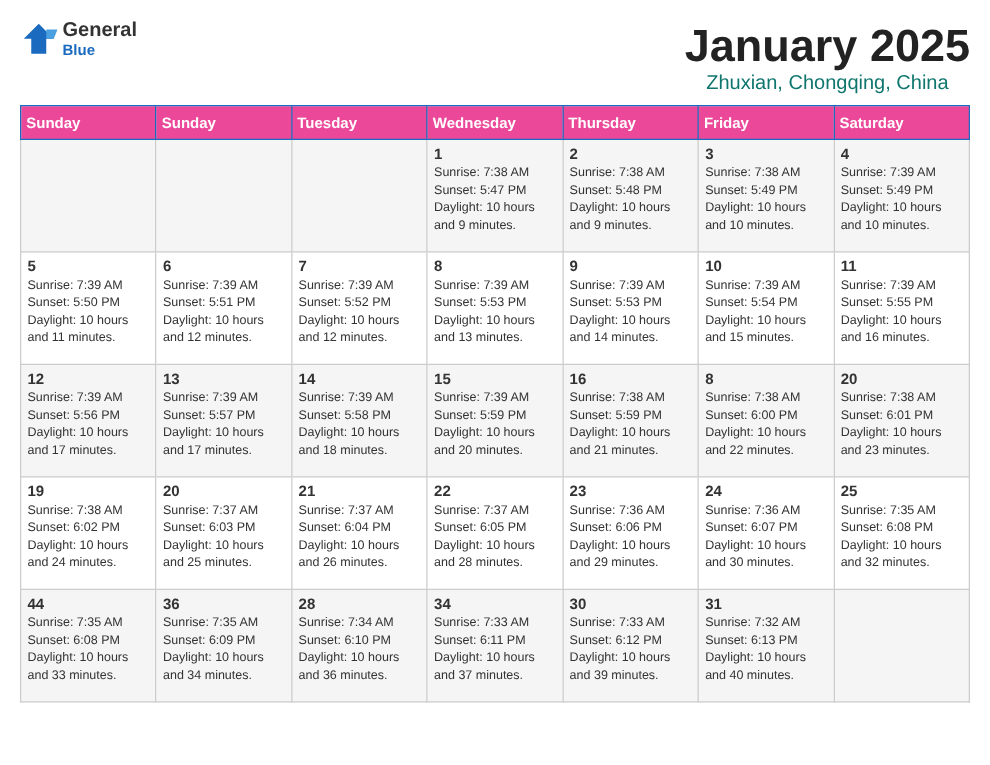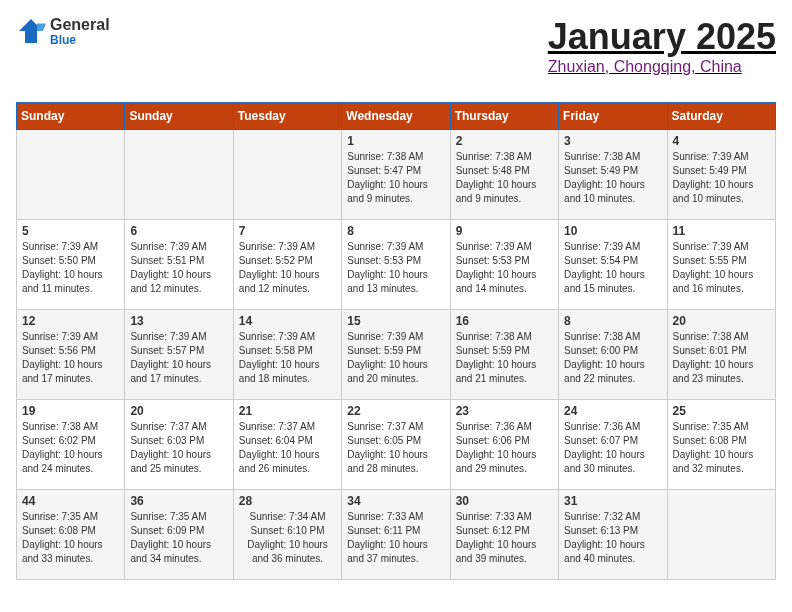--- a/index.html
+++ b/index.html
@@ -7,21 +7,21 @@
       font-family: Arial, sans-serif;
       background: #fff;
       width: 792px;
       min-height: 612px;
       padding: 16px;
     }
     .header {
       display: flex;
       justify-content: space-between;
       align-items: flex-start;
-      margin-bottom: 26px;
+      margin-bottom: 8px;
     }
     .logo {
       display: flex;
       align-items: center;
       gap: 4px;
     }
     .logo-text {
       display: flex;
       flex-direction: column;
       line-height: 1.1;
@@ -34,39 +34,38 @@
     .logo-blue {
       font-size: 12px;
       font-weight: bold;
       color: #1a6bbf;
     }
     .logo-icon {
       width: 30px;
       height: 30px;
     }
     .title-block {
-      text-align: left;
-      text-decoration: underline;
+      text-align: center;
     }
     .cal-title {
       font-size: 36px;
       font-weight: bold;
       color: #222;
     }
     .cal-subtitle {
       font-size: 16px;
-      color: #701a75;
+      color: #0f766e;
     }
     table {
       width: 100%;
       border-collapse: collapse;
       table-layout: fixed;
     }
     thead tr th {
-      background-color: #c2410c;
+      background-color: #ec4899;
       color: #fff;
       font-size: 12px;
       font-weight: bold;
       padding: 6px 4px;
       text-align: left;
       border: 1px solid #1a6bbf;
     }
     tbody tr td {
       border: 1px solid #ccc;
       vertical-align: top;
@@ -322,21 +321,21 @@
         </td>
         <td>
           <div class="day-num">36</div>
           <div class="day-info" style="white-space: pre-line;">Sunrise: 7:35 AM
 Sunset: 6:09 PM
 Daylight: 10 hours
 and 34 minutes.</div>
         </td>
         <td>
           <div class="day-num">28</div>
-          <div class="day-info" style="white-space: pre-line; text-align: center;">Sunrise: 7:34 AM
+          <div class="day-info" style="white-space: pre-line;">Sunrise: 7:34 AM
 Sunset: 6:10 PM
 Daylight: 10 hours
 and 36 minutes.</div>
         </td>
         <td>
           <div class="day-num">34</div>
           <div class="day-info" style="white-space: pre-line;">Sunrise: 7:33 AM
 Sunset: 6:11 PM
 Daylight: 10 hours
 and 37 minutes.</div>

